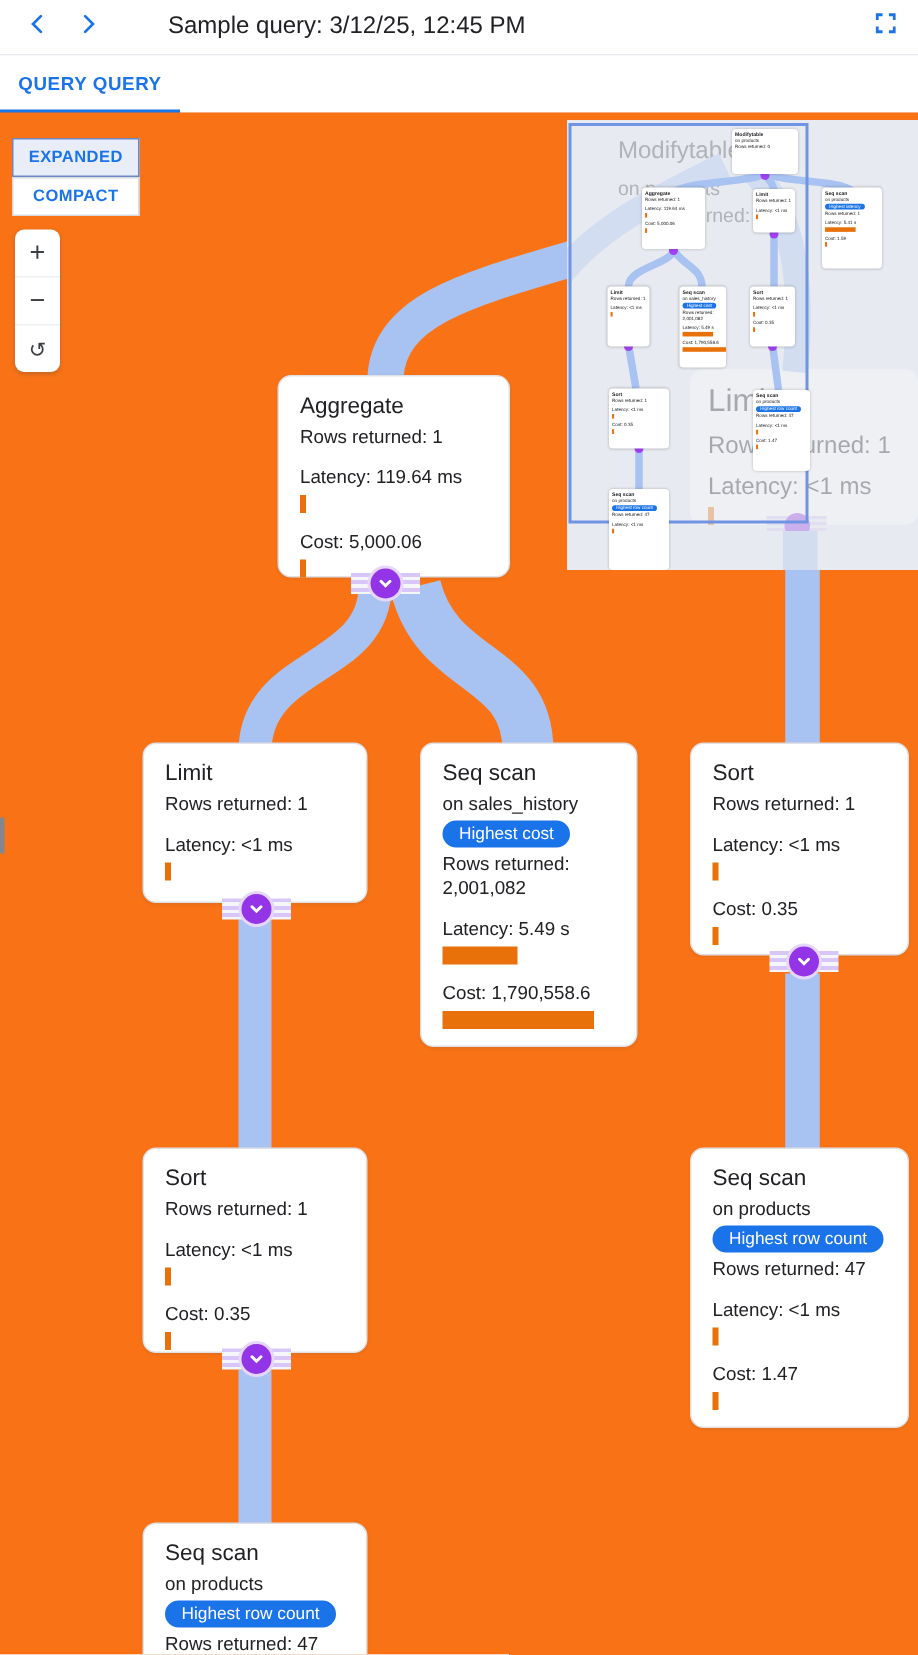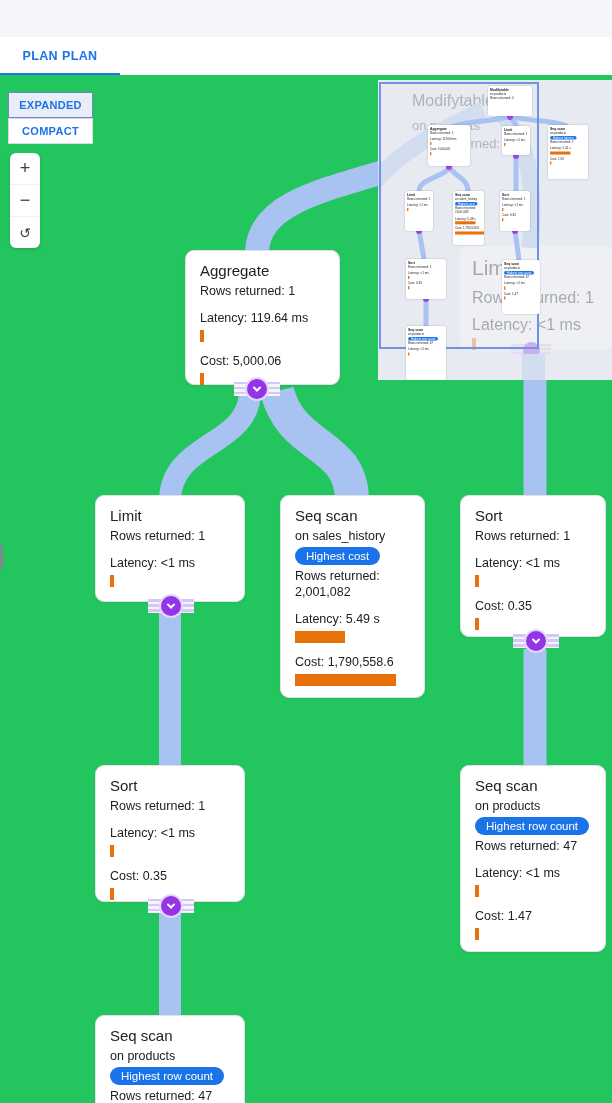--- a/index.html
+++ b/index.html
@@ -9,21 +9,21 @@
   .navbtn{width:34px;height:30px;display:flex;align-items:center;justify-content:center;cursor:pointer;}
   .navbtn:first-child{margin-left:8px;}
   .hdr-title{font-size:16px;color:#202124;margin-left:36px;}
   .fs-btn{position:absolute;right:8px;top:4px;width:28px;height:28px;display:flex;align-items:center;justify-content:center;cursor:pointer;}
   
   .tabs{position:absolute;left:0;top:37px;width:612px;height:38px;background:#fff;border-bottom:1px solid #dadce0;display:flex;}
   .tab{width:120px;height:100%;display:flex;align-items:center;justify-content:center;font-size:12.5px;font-weight:700;letter-spacing:.4px;color:#5f6368;cursor:pointer;position:relative;}
   .tab.active{color:#1a73e8;}
   .tab.active::after{content:"";position:absolute;left:0;bottom:-1px;width:100%;height:3px;background:#1a73e8;}
   
-  .canvas{position:absolute;left:0;top:75px;width:612px;height:1028px;background:#22c55e;overflow:hidden;}
+  .canvas{position:absolute;left:0;top:75px;width:612px;height:1028px;background:#f97316;overflow:hidden;}
   .ribbons{position:absolute;left:0;top:0;}
   
   .vtoggle{position:absolute;left:8px;top:17px;width:85px;z-index:30;}
   .tgl{height:24px;display:flex;align-items:center;justify-content:center;font-size:11px;font-weight:700;letter-spacing:.3px;color:#1a73e8;cursor:pointer;background:#fff;border:1px solid #d7dae0;}
   .tgl.on{background:#e8edf8;border:1px solid #6d86c4;}
   
   .zoomcard{position:absolute;left:10px;top:78px;width:30px;background:#fff;border-radius:6px;box-shadow:0 1px 3px rgba(60,64,67,.3);z-index:30;overflow:hidden;}
   .zbtn{height:31px;display:flex;align-items:center;justify-content:center;font-size:18px;color:#3c4043;cursor:pointer;border-bottom:1px solid #eef0f3;}
   .zbtn:last-child{border-bottom:none;font-size:14px;}
   
@@ -63,23 +63,41 @@
   .mini-in .mtick{width:4px;height:9px;background:#e8710a;margin-top:2px;}
   .mini-in .mbar{height:9px;background:#e8710a;margin-top:2px;width:60px;}
   .mini-in .mbar.w2{width:90px;}
   .msvg{position:absolute;inset:0;z-index:4;}
 </style>
 </head>
 <body>
 
 <div class="app">
 
+  <div class="hdr">
+    <div class="navbtn">
+      <span><svg width="18" height="18" viewBox="0 0 24 24">
+            <path d="M15 5 L8 12 L15 19" stroke="#1a73e8" stroke-width="2.4" fill="none" stroke-linecap="round"></path>
+          </svg></span>
+    </div>
+    <div class="navbtn">
+      <span><svg width="18" height="18" viewBox="0 0 24 24">
+            <path d="M9 5 L16 12 L9 19" stroke="#1a73e8" stroke-width="2.4" fill="none" stroke-linecap="round"></path>
+          </svg></span>
+    </div>
+    <div class="hdr-title">Sample query: 3/12/25, 12:45 PM</div>
+    <div class="fs-btn">
+      <span><svg width="17" height="17" viewBox="0 0 24 24">
+            <path d="M4 9 V4 H9 M15 4 H20 V9 M20 15 V20 H15 M9 20 H4 V15" stroke="#1a73e8" stroke-width="2.6" fill="none"></path>
+          </svg></span>
+    </div>
+  </div>
 
   <div class="tabs">
-    <div class="tab active">PLAN PLAN</div>
+    <div class="tab active">QUERY QUERY</div>
   </div>
 
   <div class="canvas">
 
     <svg class="ribbons" width="612" height="1028">
       <g stroke="#a8c2f1" fill="none">
         <path d="M 400,92 C 320,116 260,128 257,176" stroke-width="24"></path>
         <path d="M 250,316 C 250,372 170,366 170,426" stroke-width="22"></path>
         <path d="M 277,316 C 292,376 352,366 352,426" stroke-width="34"></path>
         <path d="M 170,536 L 170,696" stroke-width="22"></path>

